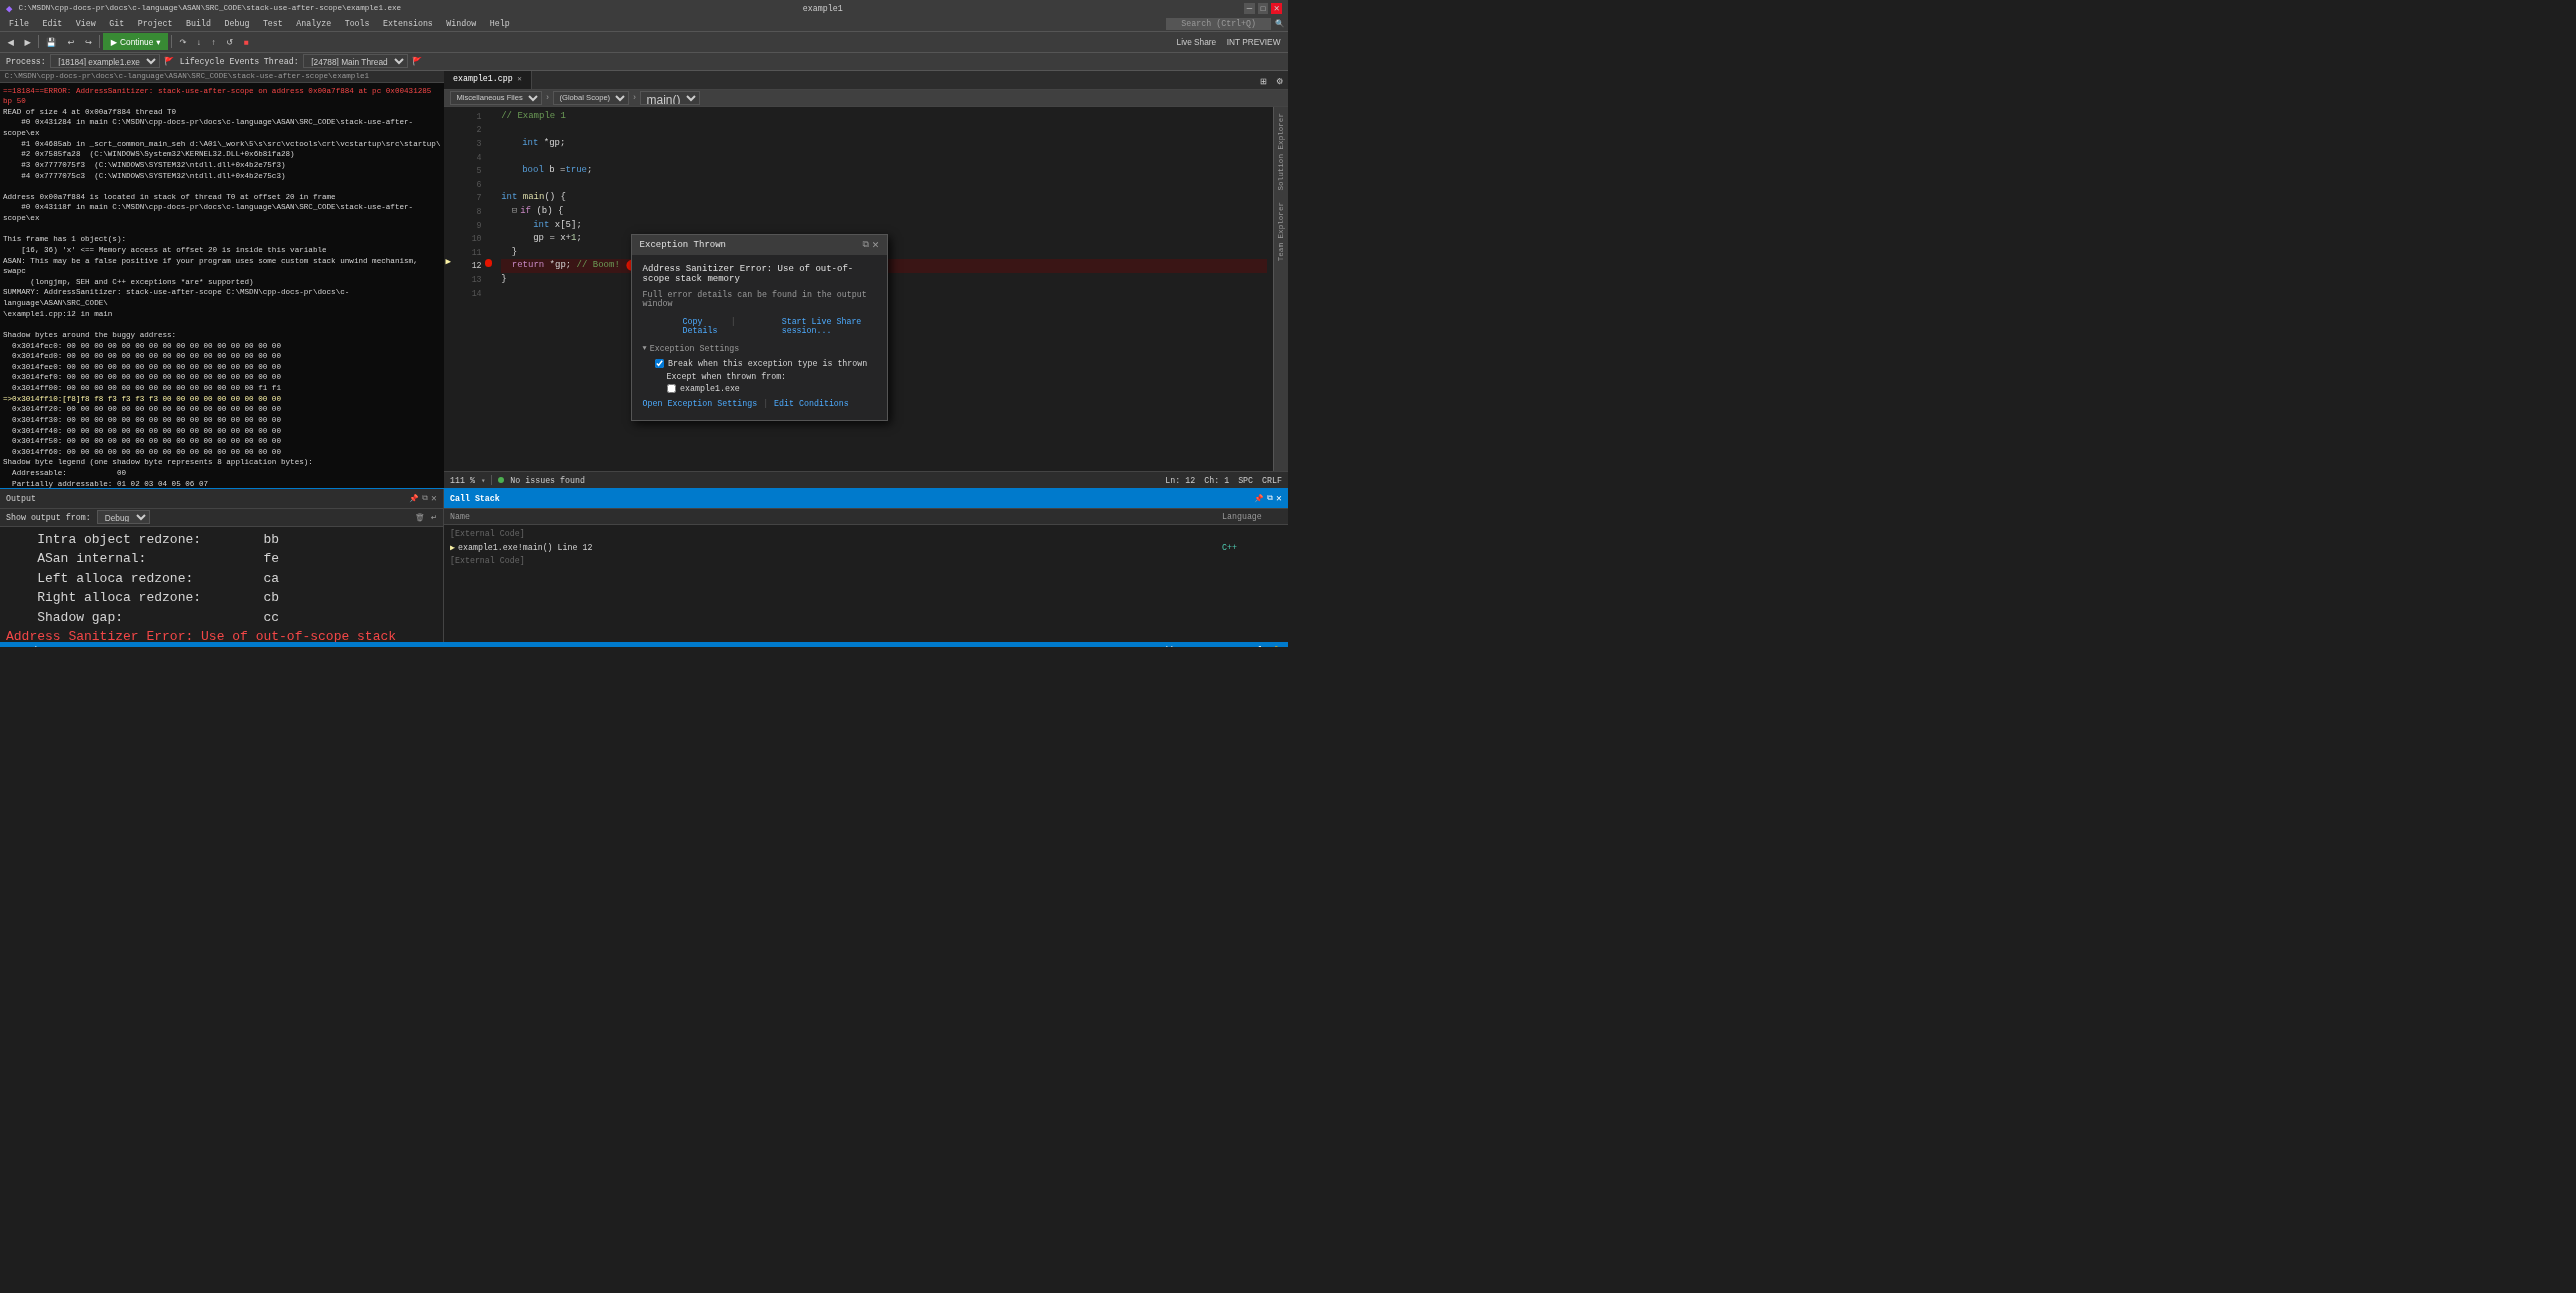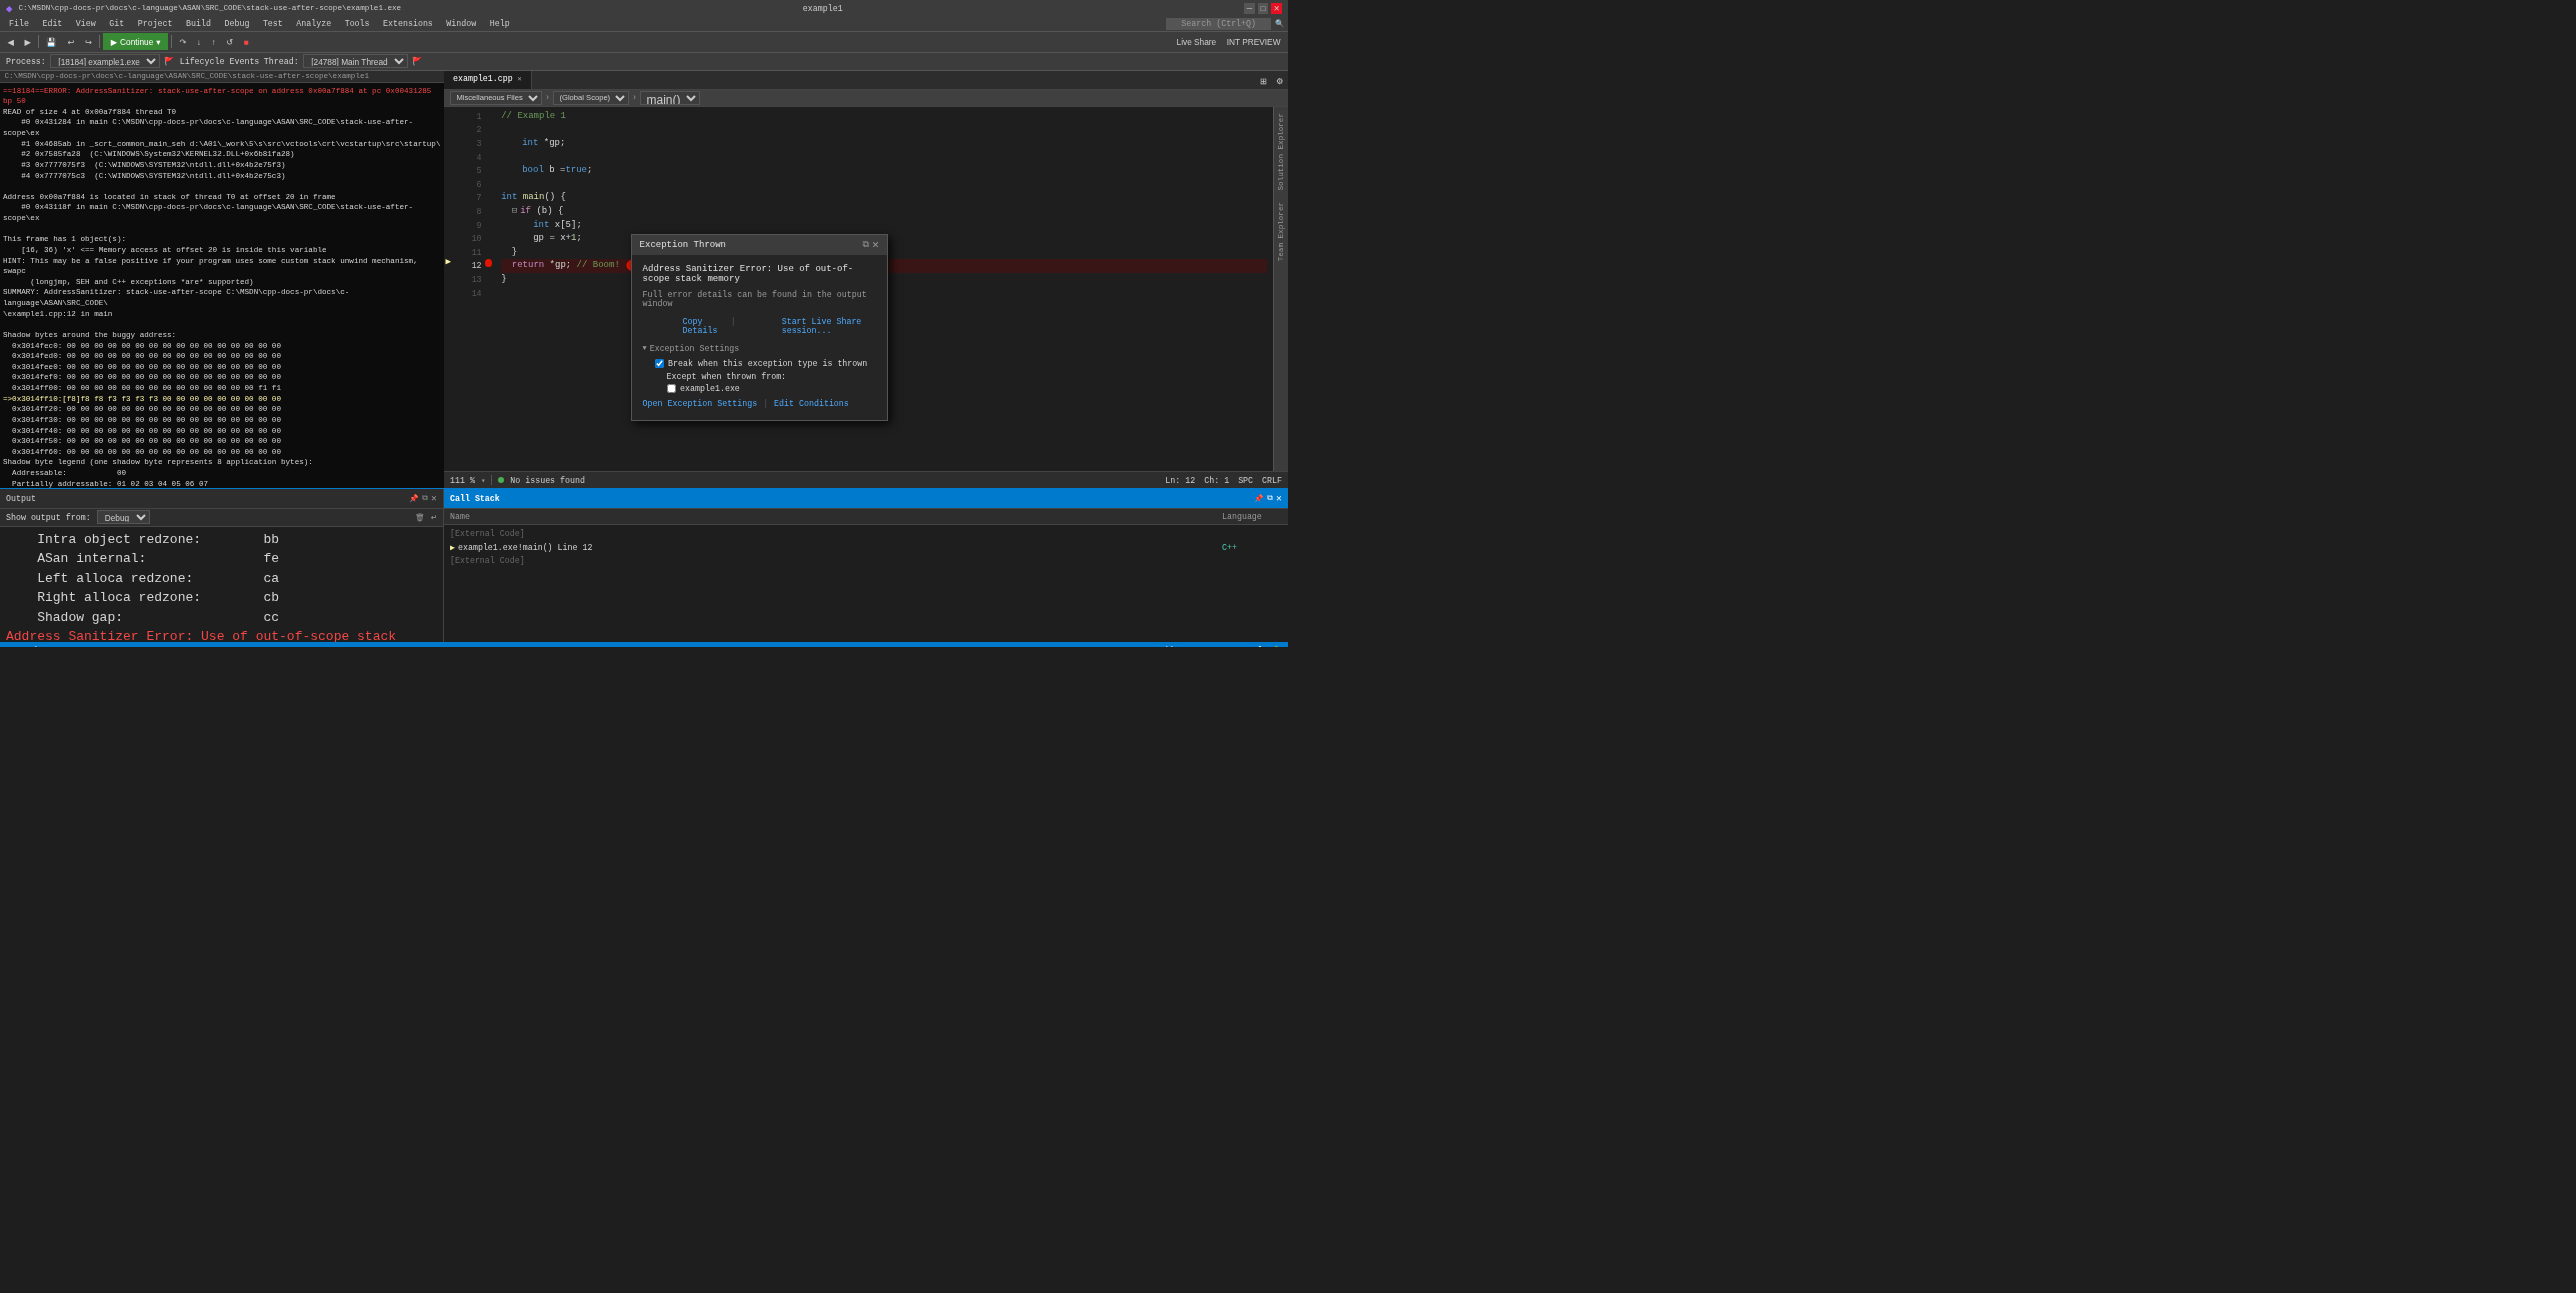--- a/index.html
+++ b/index.html
@@ -456,21 +456,21 @@
       <div>&nbsp;&nbsp;&nbsp;&nbsp;#1 0x4685ab in _scrt_common_main_seh d:\A01\_work\5\s\src\vctools\crt\vcstartup\src\startup\</div>
       <div>&nbsp;&nbsp;&nbsp;&nbsp;#2 0x7585fa28 &nbsp;(C:\WINDOWS\System32\KERNEL32.DLL+0x6b81fa28)</div>
       <div>&nbsp;&nbsp;&nbsp;&nbsp;#3 0x7777075f3 &nbsp;(C:\WINDOWS\SYSTEM32\ntdll.dll+0x4b2e75f3)</div>
       <div>&nbsp;&nbsp;&nbsp;&nbsp;#4 0x7777075c3 &nbsp;(C:\WINDOWS\SYSTEM32\ntdll.dll+0x4b2e75c3)</div>
       <div>&nbsp;</div>
       <div>Address 0x00a7f884 is located in stack of thread T0 at offset 20 in frame</div>
       <div>&nbsp;&nbsp;&nbsp;&nbsp;#0 0x43118f in main C:\MSDN\cpp-docs-pr\docs\c-language\ASAN\SRC_CODE\stack-use-after-scope\ex</div>
       <div>&nbsp;</div>
       <div>This frame has 1 object(s):</div>
       <div>&nbsp;&nbsp;&nbsp;&nbsp;[16, 36) 'x' &lt;== Memory access at offset 20 is inside this variable</div>
-      <div>HINT: This may be a false positive if your program uses some custom stack unwind mechanism, swapc</div>
+      <div>ASAN: This may be a false positive if your program uses some custom stack unwind mechanism, swapc</div>
       <div>&nbsp;&nbsp;&nbsp;&nbsp;&nbsp;&nbsp;(longjmp, SEH and C++ exceptions *are* supported)</div>
       <div>SUMMARY: AddressSanitizer: stack-use-after-scope C:\MSDN\cpp-docs-pr\docs\c-language\ASAN\SRC_CODE\</div>
       <div>\example1.cpp:12 in main</div>
       <div>&nbsp;</div>
       <div>Shadow bytes around the buggy address:</div>
       <div>&nbsp;&nbsp;0x3014fec0: 00 00 00 00 00 00 00 00 00 00 00 00 00 00 00 00</div>
       <div>&nbsp;&nbsp;0x3014fed0: 00 00 00 00 00 00 00 00 00 00 00 00 00 00 00 00</div>
       <div>&nbsp;&nbsp;0x3014fee0: 00 00 00 00 00 00 00 00 00 00 00 00 00 00 00 00</div>
       <div>&nbsp;&nbsp;0x3014fef0: 00 00 00 00 00 00 00 00 00 00 00 00 00 00 00 00</div>
       <div>&nbsp;&nbsp;0x3014ff00: 00 00 00 00 00 00 00 00 00 00 00 00 00 00 f1 f1</div>

